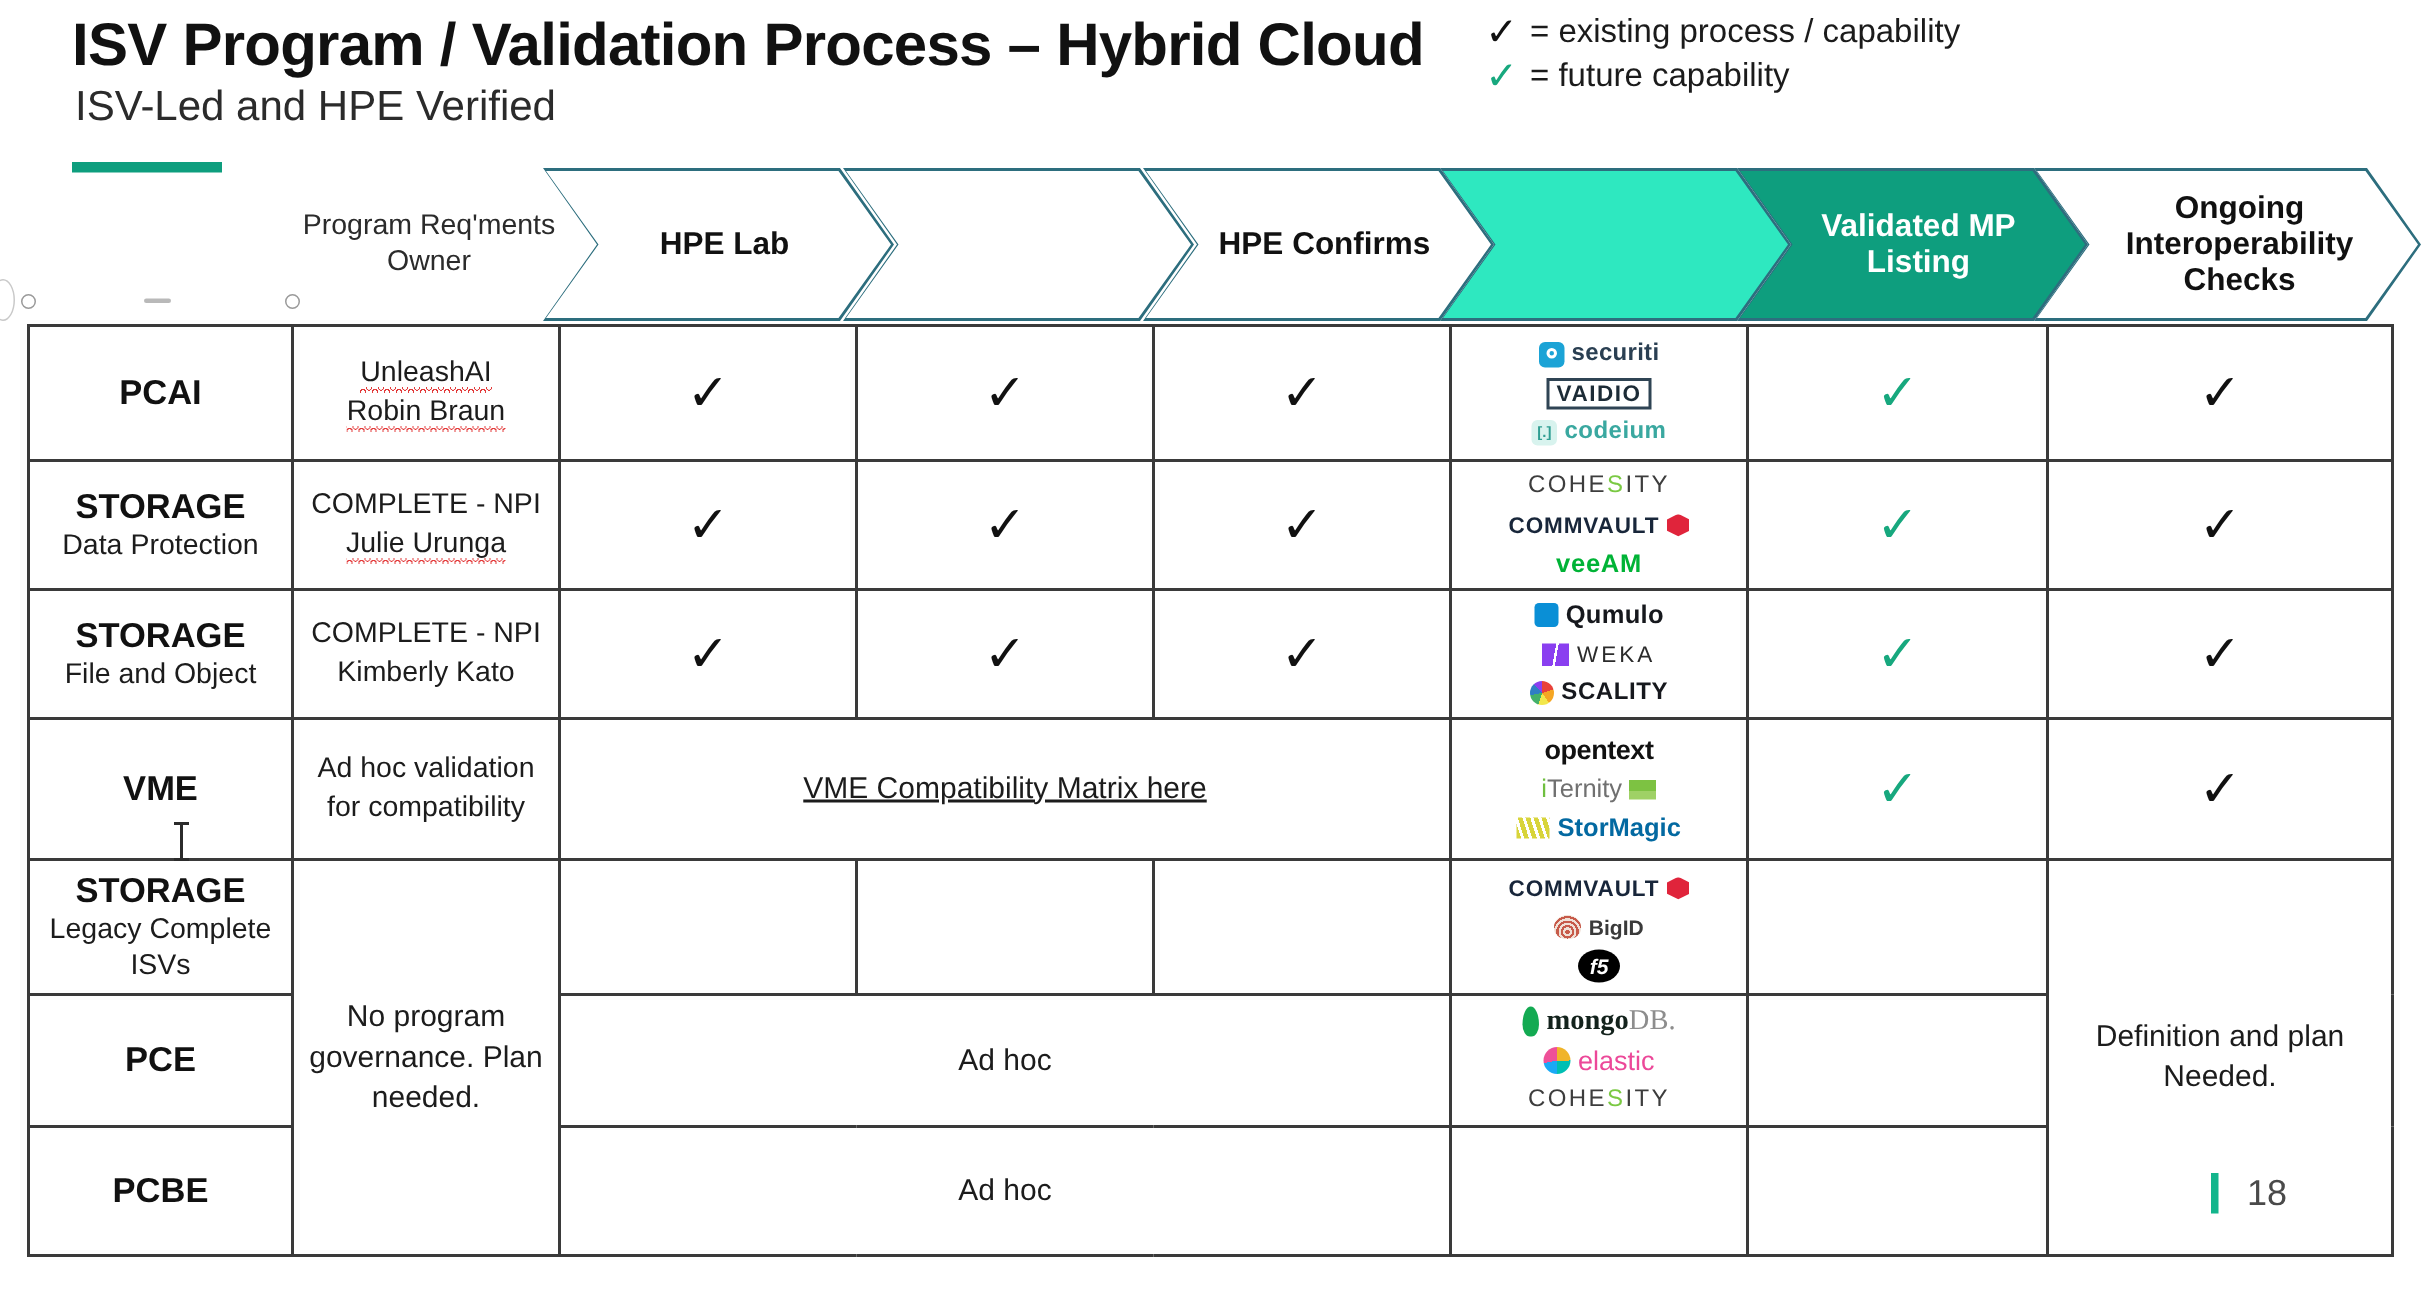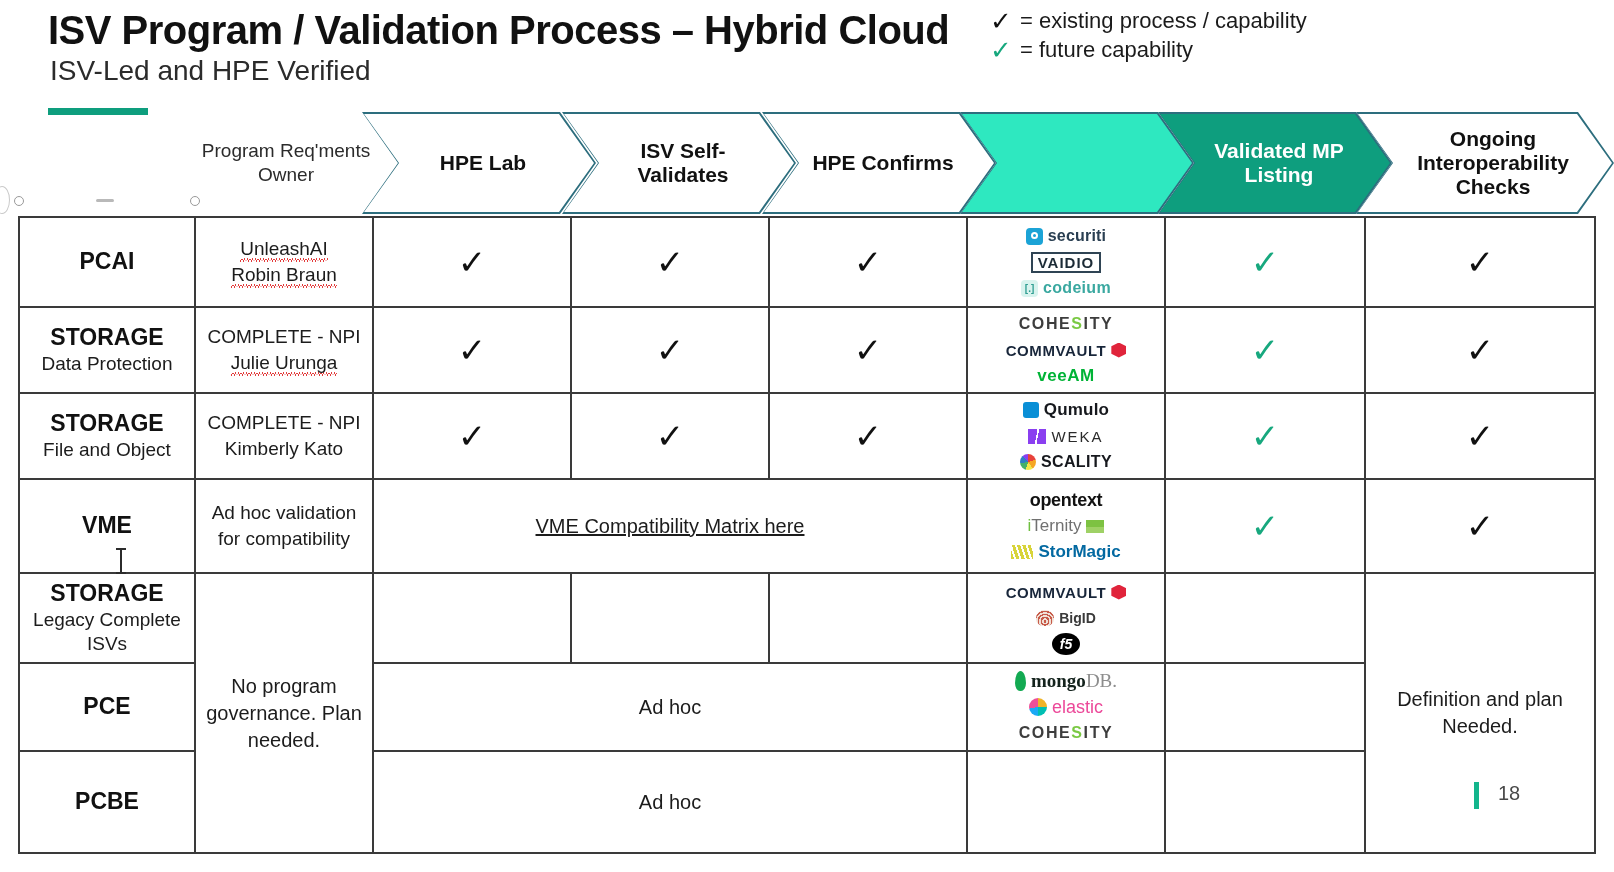--- a/index.html
+++ b/index.html
@@ -124,21 +124,21 @@
   .logos{display:flex;flex-direction:column;align-items:center;justify-content:center;gap:6px;padding:4px 0;}
   .logo{display:flex;align-items:center;justify-content:center;gap:5px;height:20px;white-space:nowrap;}
 
   .l-securiti{font-size:16px;font-weight:bold;color:#2a3f52;letter-spacing:0.2px;}
   .sq-securiti{width:17px;height:17px;background:#1ba3d6;border-radius:4px;position:relative;}
   .sq-securiti::after{content:"";position:absolute;left:5px;top:4px;width:7px;height:7px;border-radius:50%;border:2px solid #fff;box-sizing:border-box;}
   .l-vaidio{border:2px solid #2f4454;padding:0 5px;font-size:15px;font-weight:bold;color:#1c2b36;letter-spacing:1px;}
   .l-codeium{font-size:16px;color:#3aa8a0;font-weight:600;letter-spacing:0.3px;text-align:center;}
   .sq-codeium{width:17px;height:17px;background:#d8f3ee;border-radius:4px;color:#2f9e92;font-size:10px;display:flex;align-items:center;justify-content:center;font-weight:bold;}
 
-  .l-cohesity{font-size:16px;font-weight:700;color:#3d3d3d;letter-spacing:1.6px;}
+  .l-cohesity{font-size:16px;font-weight:400;color:#3d3d3d;letter-spacing:1.6px;}
   .l-cohesity .g{color:#7ac943;}
   .l-commvault{font-size:15px;font-weight:bold;color:#18263a;letter-spacing:0.6px;}
   .hex-cv{width:15px;height:15px;background:#e0243b;clip-path:polygon(50% 0,100% 25%,100% 75%,50% 100%,0 75%,0 25%);}
   .l-veeam{font-size:17px;font-weight:bold;color:#00b336;letter-spacing:0.5px;}
 
   .l-qumulo{font-size:17px;font-weight:bold;color:#16181d;letter-spacing:0.2px;}
   .sq-qumulo{width:16px;height:16px;background:#0a8fd6;border-radius:3px;}
   .l-weka{font-size:15px;font-weight:500;color:#2b2b2b;letter-spacing:2px;}
   .sq-weka{width:18px;height:15px;background:linear-gradient(100deg,#8a3ff0 0 46%,transparent 46% 54%,#8a3ff0 54% 100%);}
   .l-scality{font-size:16px;font-weight:bold;color:#16181d;letter-spacing:0.4px;}
@@ -157,21 +157,21 @@
 
   .l-mongo{font-size:19px;color:#3a3a3a;font-family:"Liberation Serif",serif;}
   .l-mongo b{color:#13221c;}
   .l-mongo .db{color:#8d8d8d;}
   .sq-mongo{width:11px;height:20px;background:#13aa52;border-radius:50% 50% 45% 45%/60% 60% 40% 40%;}
   .l-elastic{font-size:18px;color:#ec4899;}
   .sq-elastic{width:18px;height:18px;border-radius:50%;background:conic-gradient(#f0b429 0 25%,#00bfb3 0 50%,#1ba9f5 0 72%,#ee5098 0 100%);}
 
   
   .pagebar{position:absolute;left:1474px;top:782px;width:5px;height:27px;background:#13b58c;}
-  .pagenum{position:absolute;left:1498px;top:782px;font-size:20px;color:#4a4a4a;}
+  .pagenum{position:absolute;left:1498px;top:782px;font-size:24px;color:#4a4a4a;}
 
   
   .caret{
     position:absolute;left:120px;top:548px;width:2px;height:26px;background:#2b2b2b;
   }
   .caret::before,.caret::after{
     content:"";position:absolute;left:-4px;width:10px;height:2px;background:#2b2b2b;
   }
   .caret::before{top:0;}
   .caret::after{bottom:0;}
@@ -212,24 +212,20 @@
 
     <div class="chev" style="left:362px;width:234px;">
       <span class="chev-bg outline"></span>
       <span class="chev-bg inner"></span>
       <span class="chev-label">HPE Lab</span>
     </div>
 
     <div class="chev" style="left:562px;width:234px;">
       <span class="chev-bg outline"></span>
       <span class="chev-bg inner"></span>
-      <span class="chev-label">
-        <span>ISV Self-</span><br>
-        <span>Validates</span>
-      </span>
     </div>
 
     <div class="chev" style="left:762px;width:234px;">
       <span class="chev-bg outline"></span>
       <span class="chev-bg inner"></span>
       <span class="chev-label">HPE Confirms</span>
     </div>
 
     <div class="chev" style="left:960px;width:234px;">
       <span class="chev-bg outline"></span>
@@ -462,21 +458,21 @@
               <span class="l-elastic">elastic</span>
             </div>
             <div class="logo">
               <span class="l-cohesity"><span>COHE</span><span class="g">S</span><span>ITY</span></span>
             </div>
           </div>
         </td>
         <td><span class="chk green"></span></td>
       </tr>
 
-      <tr style="height:102px;">
+      <tr style="height:86px;">
         <td>
           <div class="prog-name">PCBE</div>
         </td>
         <td colspan="3">
           <span class="adhoc">Ad hoc</span>
         </td>
         <td></td>
         <td><span class="chk green"></span></td>
       </tr>
 

